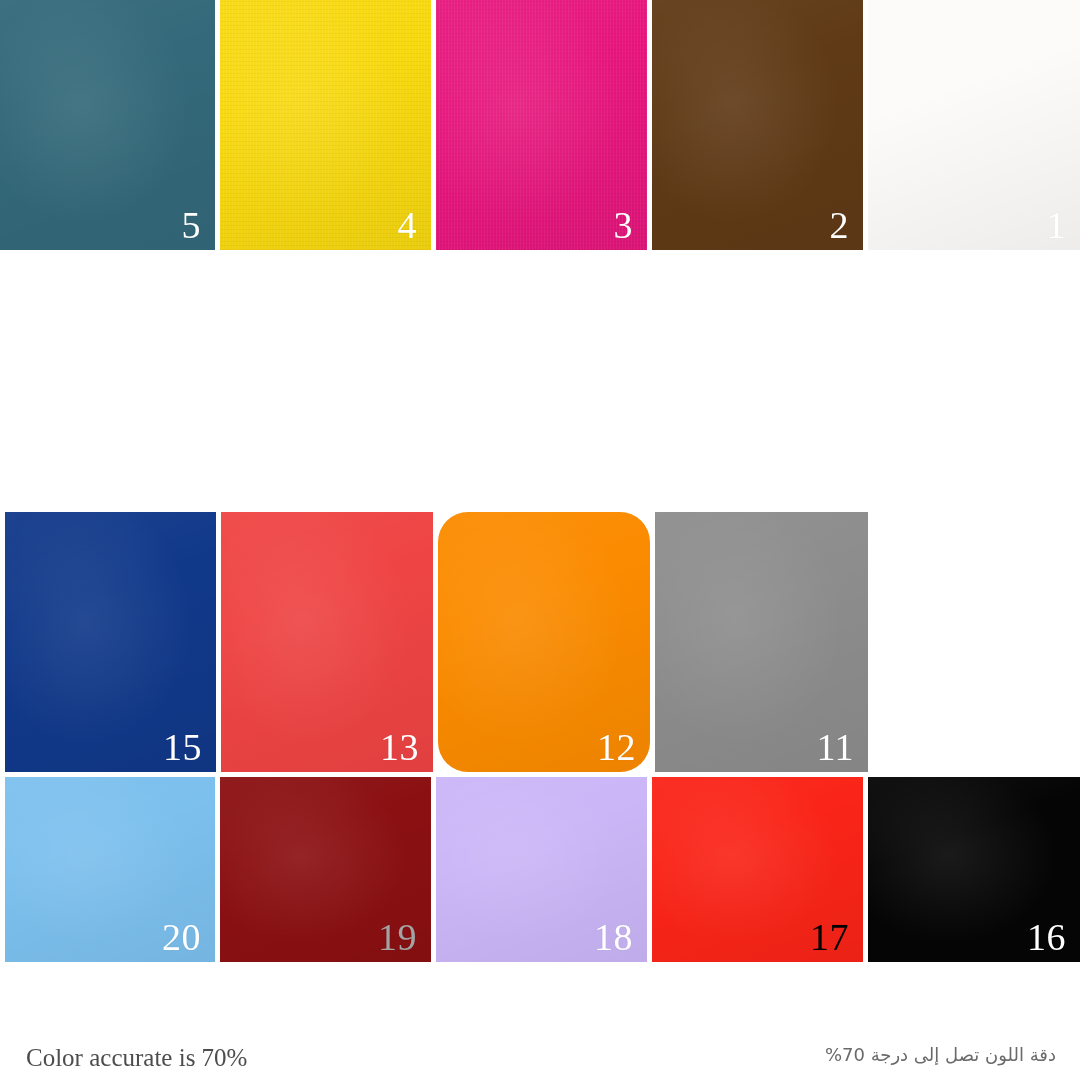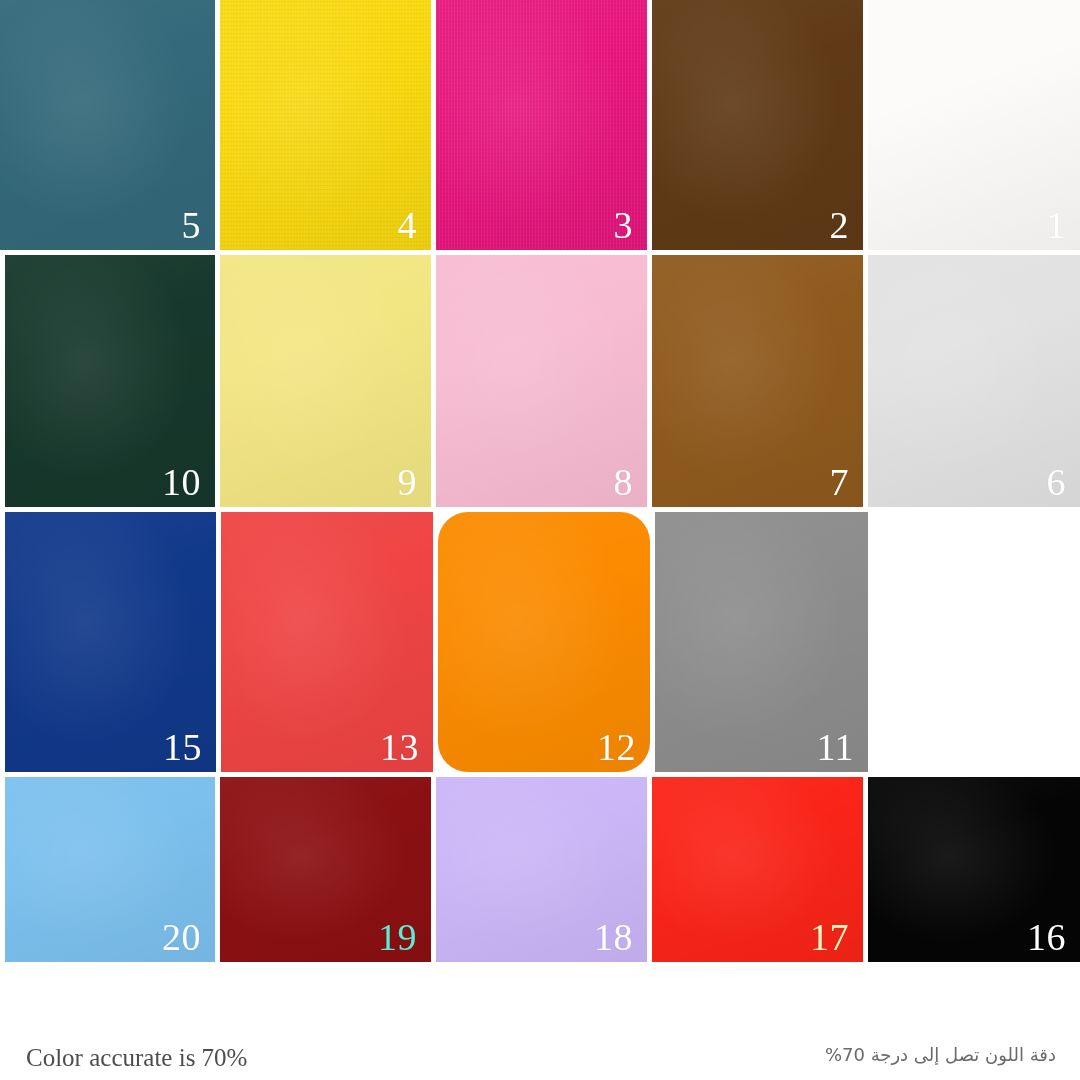--- a/index.html
+++ b/index.html
@@ -152,42 +152,20 @@
         </div>
         <div class="swatch col-3" style="background-color: rgb(96, 58, 22);">
           <div class="sheen"></div>
           <div class="swatch-label" style="color: rgb(255, 255, 255);">2</div>
         </div>
         <div class="swatch col-4" style="background-color: rgb(252, 251, 250);">
           <div class="sheen"></div>
           <div class="swatch-label" style="color: rgb(255, 255, 255);">1</div>
         </div>
       </div>
-      <div class="swatch-row row-1">
-        <div class="swatch col-0" style="background-color: rgb(23, 56, 44);">
-          <div class="sheen"></div>
-          <div class="swatch-label" style="color: rgb(255, 255, 255);">10</div>
-        </div>
-        <div class="swatch col-1" style="background-color: rgb(242, 230, 131);">
-          <div class="sheen"></div>
-          <div class="swatch-label" style="color: rgb(255, 255, 255);">9</div>
-        </div>
-        <div class="swatch col-2" style="background-color: rgb(248, 188, 210);">
-          <div class="sheen"></div>
-          <div class="swatch-label" style="color: rgb(255, 255, 255);">8</div>
-        </div>
-        <div class="swatch col-3" style="background-color: rgb(143, 90, 30);">
-          <div class="sheen"></div>
-          <div class="swatch-label" style="color: rgb(255, 255, 255);">7</div>
-        </div>
-        <div class="swatch col-4" style="background-color: rgb(226, 226, 226);">
-          <div class="sheen"></div>
-          <div class="swatch-label" style="color: rgb(255, 255, 255);">6</div>
-        </div>
-      </div>
       <div class="swatch-row row-2">
         <div class="swatch col-0" style="background-color: rgb(17, 57, 138);">
           <div class="sheen"></div>
           <div class="swatch-label" style="color: rgb(255, 255, 255);">15</div>
         </div>
         <div class="swatch col-2" style="background-color: #ef4444;">
           <div class="sheen"></div>
           <div class="swatch-label" style="color: rgb(255, 255, 255);">13</div>
         </div>
         <div class="swatch col-3" style="background-color: rgb(251, 139, 0); border-radius: 30px;">
@@ -199,29 +177,29 @@
           <div class="swatch-label" style="color: rgb(255, 255, 255);">11</div>
         </div>
       </div>
       <div class="swatch-row row-3">
         <div class="swatch col-0" style="background-color: rgb(124, 192, 238);">
           <div class="sheen"></div>
           <div class="swatch-label" style="color: rgb(255, 255, 255);">20</div>
         </div>
         <div class="swatch col-1" style="background-color: rgb(139, 16, 18);">
           <div class="sheen"></div>
-          <div class="swatch-label" style="color: #5eead4;">19</div>
+          <div class="swatch-label" style="color: #a3a3a3;">19</div>
         </div>
         <div class="swatch col-2" style="background-color: rgb(203, 182, 247);">
           <div class="sheen"></div>
           <div class="swatch-label" style="color: rgb(255, 255, 255);">18</div>
         </div>
         <div class="swatch col-3" style="background-color: rgb(250, 36, 24);">
           <div class="sheen"></div>
-          <div class="swatch-label" style="color: #fef9c3;">17</div>
+          <div class="swatch-label" style="color: #000000;">17</div>
         </div>
         <div class="swatch col-4" style="background-color: rgb(5, 5, 5);">
           <div class="sheen"></div>
           <div class="swatch-label" style="color: rgb(255, 255, 255);">16</div>
         </div>
       </div>
     </div>
 
   <div id="footer">
     <div id="footer-left">Color accurate is 70%</div>

